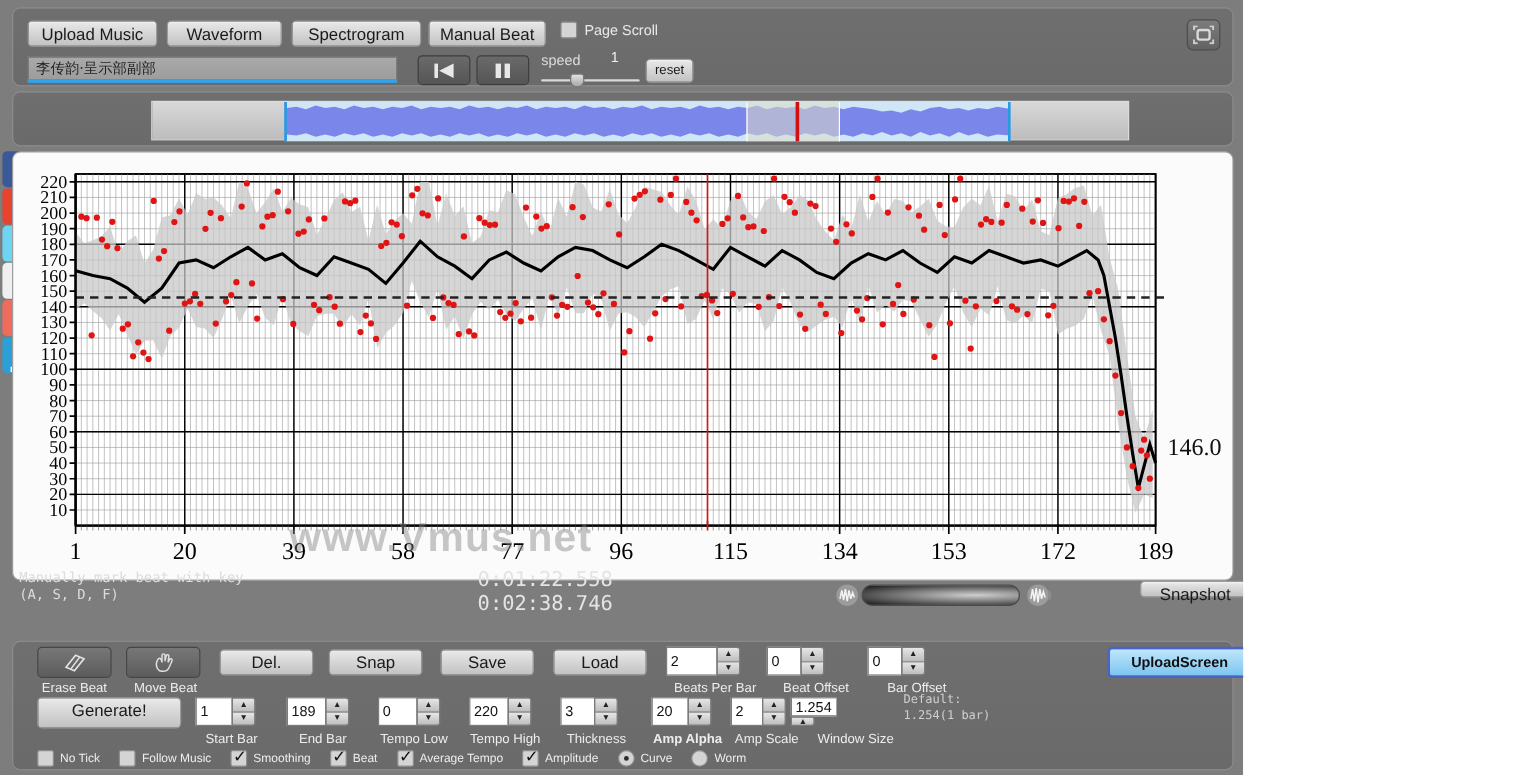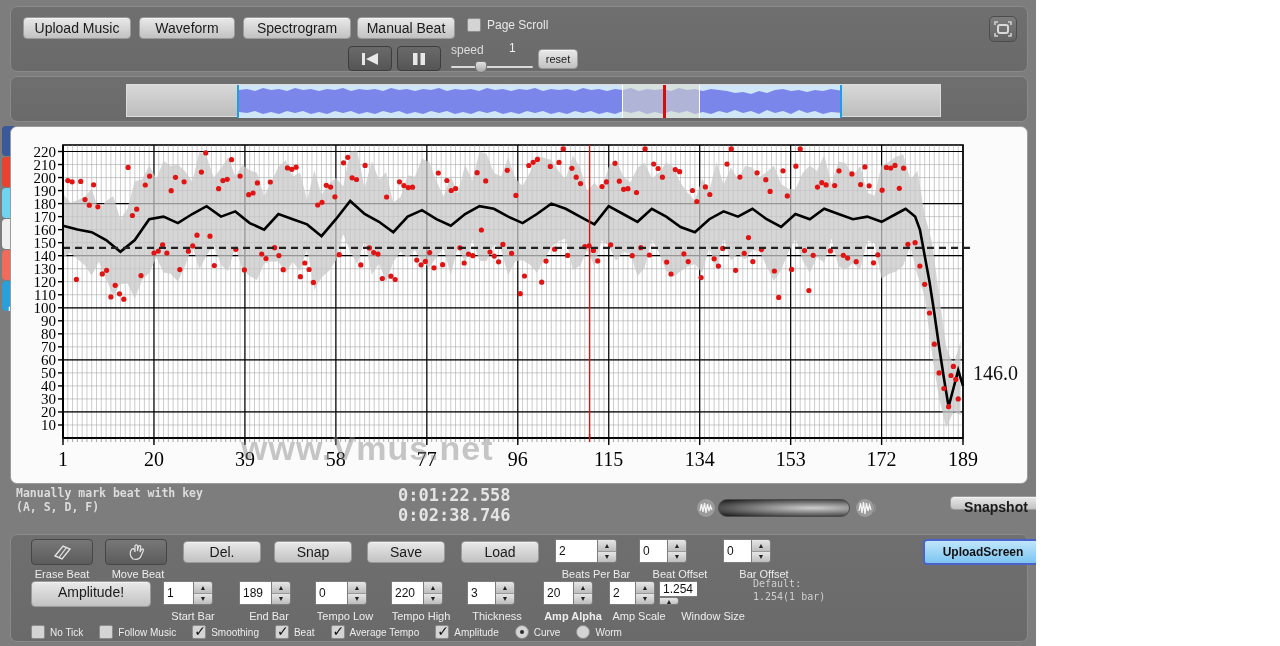--- a/index.html
+++ b/index.html
@@ -140,21 +140,21 @@
   }
   #s-fb   { background:#3b5998; border-radius:4px; }
   #s-wb   { background:#e8432f; border-radius:4px; }
   #s-tw   { background:#6fd3f2; border-radius:4px; }
   #s-mail { background:#efefef; border-radius:4px; color:#888; }
   #s-plus { background:#ef6b5b; border-radius:4px; }
   #s-help { background:#2a9fd8; border-radius:4px; font-size:15px; }
   #s-help .hlab { position:absolute; bottom:-1px; left:0; width:30px; text-align:center; font-size:6px; color:#fff;}
 
   
-  #statusbar { position:absolute; left:10px; top:484px; width:1018px; height:46px;font-weight:bold; }
+  #statusbar { position:absolute; left:10px; top:472px; width:1018px; height:46px; }
   #hint {
     position:absolute; left:6px; top:2px; font-size:11.5px; color:#dcdcdc;
     font-family:"DejaVu Sans Mono", monospace; line-height:14px; white-space:pre;
   }
   .timeval {
     position:absolute; left:388px; font-size:17px; color:#e4e4e4;
     font-family:"DejaVu Sans Mono", monospace;
   }
   #t1 { top:1px; }
   #t2 { top:21px; }
@@ -229,20 +229,21 @@
     <div id="btn-upload" class="btn">Upload Music</div>
     <div id="btn-wave" class="btn">Waveform</div>
     <div id="btn-spect" class="btn">Spectrogram</div>
     <div id="btn-manual" class="btn">Manual Beat</div>
 
     <div id="chk-pagescroll-wrap">
       <span class="cbox"></span>
       <span class="toolbar-lab">Page Scroll</span>
     </div>
 
+    <div id="title-input">李传韵·呈示部副部</div>
 
     <div id="btn-rewind" class="tbtn">
       <svg width="22" height="14" viewBox="0 0 22 14">
         <rect x="3" y="1" width="3" height="12" fill="#e8e8e8"></rect>
         <polygon points="19,1 19,13 7,7" fill="#e8e8e8"></polygon>
       </svg>
     </div>
     <div id="btn-pause" class="tbtn">
       <svg width="18" height="14" viewBox="0 0 18 14">
         <rect x="3" y="1" width="4.5" height="12" fill="#e8e8e8"></rect>
@@ -1086,21 +1087,21 @@
           <input type="text" value="0" style="width: 28px;">
           <div class="arrows">
             <div>▲</div>
             <div>▼</div>
           </div>
         </div>
         <div class="ctl-lab" style="left: 706px; top: 33px; width: 94px;">Bar Offset</div>
       </div>
     <div id="btn-uploadscreen">UploadScreen</div>
 
-    <div id="btn-generate" class="btn">Amplitude!</div>
+    <div id="btn-generate" class="btn">Generate!</div>
     <div id="row2-spinners">
         <div class="spin" style="left: 152px; top: 46px;">
           <input type="text" value="1" style="width: 30px;">
           <div class="arrows">
             <div>▲</div>
             <div>▼</div>
           </div>
         </div>
         <div class="ctl-lab" style="left: 146px; top: 75px; width: 72px;">Start Bar</div>
         <div class="spin" style="left: 228px; top: 46px;">

